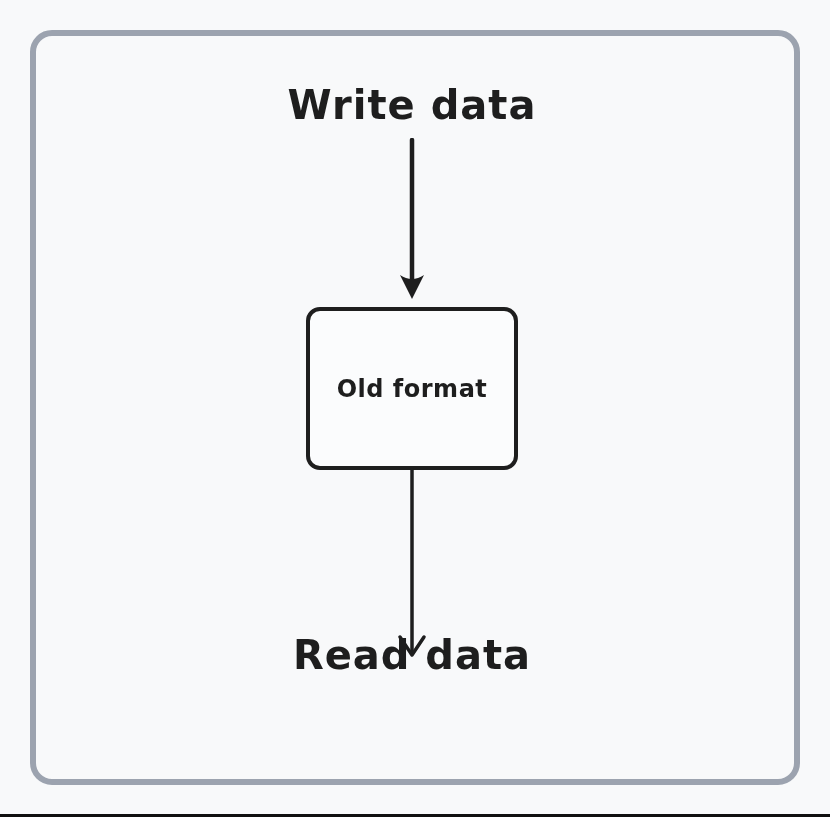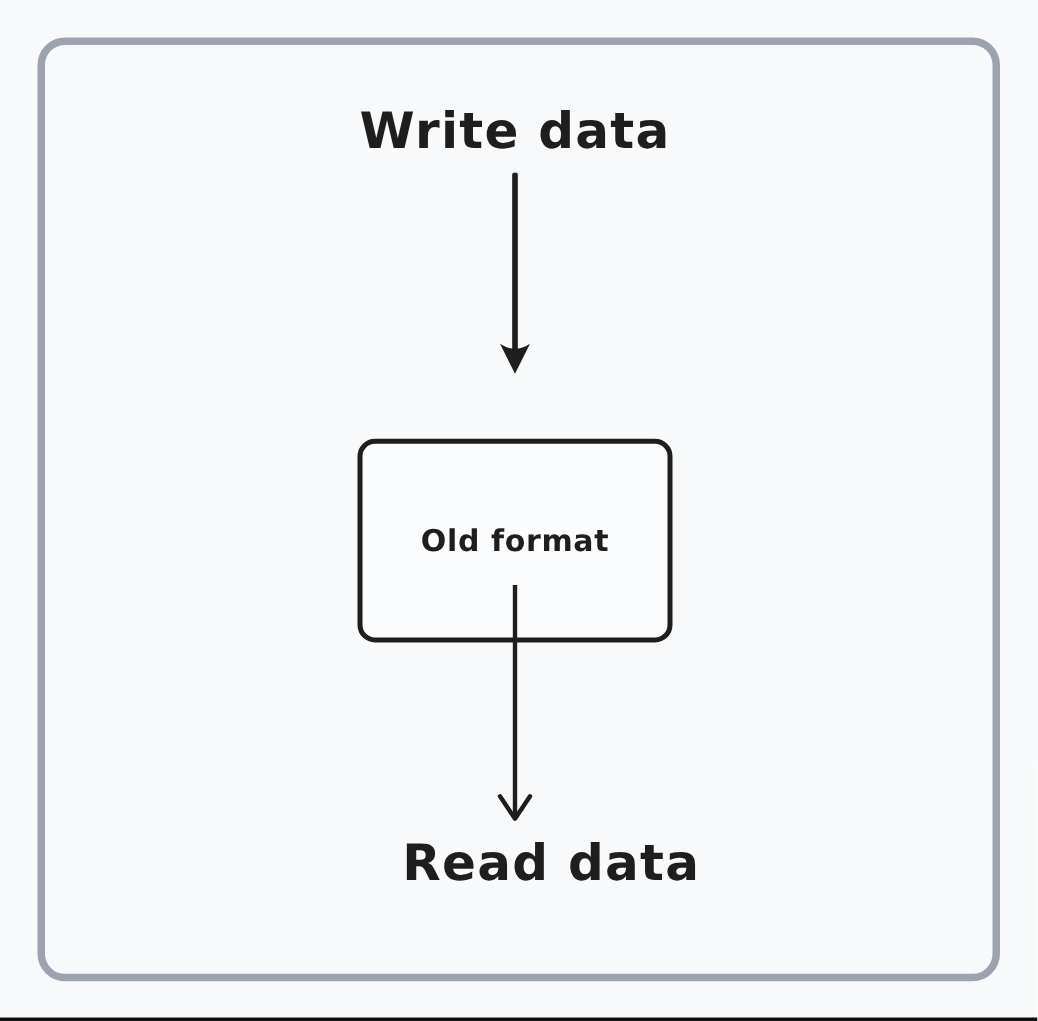--- a/index.html
+++ b/index.html
@@ -38,32 +38,31 @@
     transform: translateX(-50%);
   }
   .flow-label {
     font-size: 40px;
     font-weight: bold;
     letter-spacing: 1px;
     color: var(--stroke);
     white-space: nowrap;
   }
   .label-write { top: 82px; }
-  .label-read  { top: 668px; margin-left: 29px; }
+  .label-read  { top: 632px; }
   .node {
     top: 307px;
-    width: 252px;
+    width: 212px;
     height: 163px;
     border: 4.5px solid var(--stroke);
     border-radius: 14px;
     background: var(--node-fill);
     display: flex;
     align-items: center;
     justify-content: center;
-    margin-top: 44px;
   }
   .node-label {
     font-size: 24px;
     font-weight: bold;
     letter-spacing: 0.5px;
     color: var(--stroke);
     white-space: nowrap;
   }
   .arrow { display: block; }
   .arrow-1 { top: 138px; }

